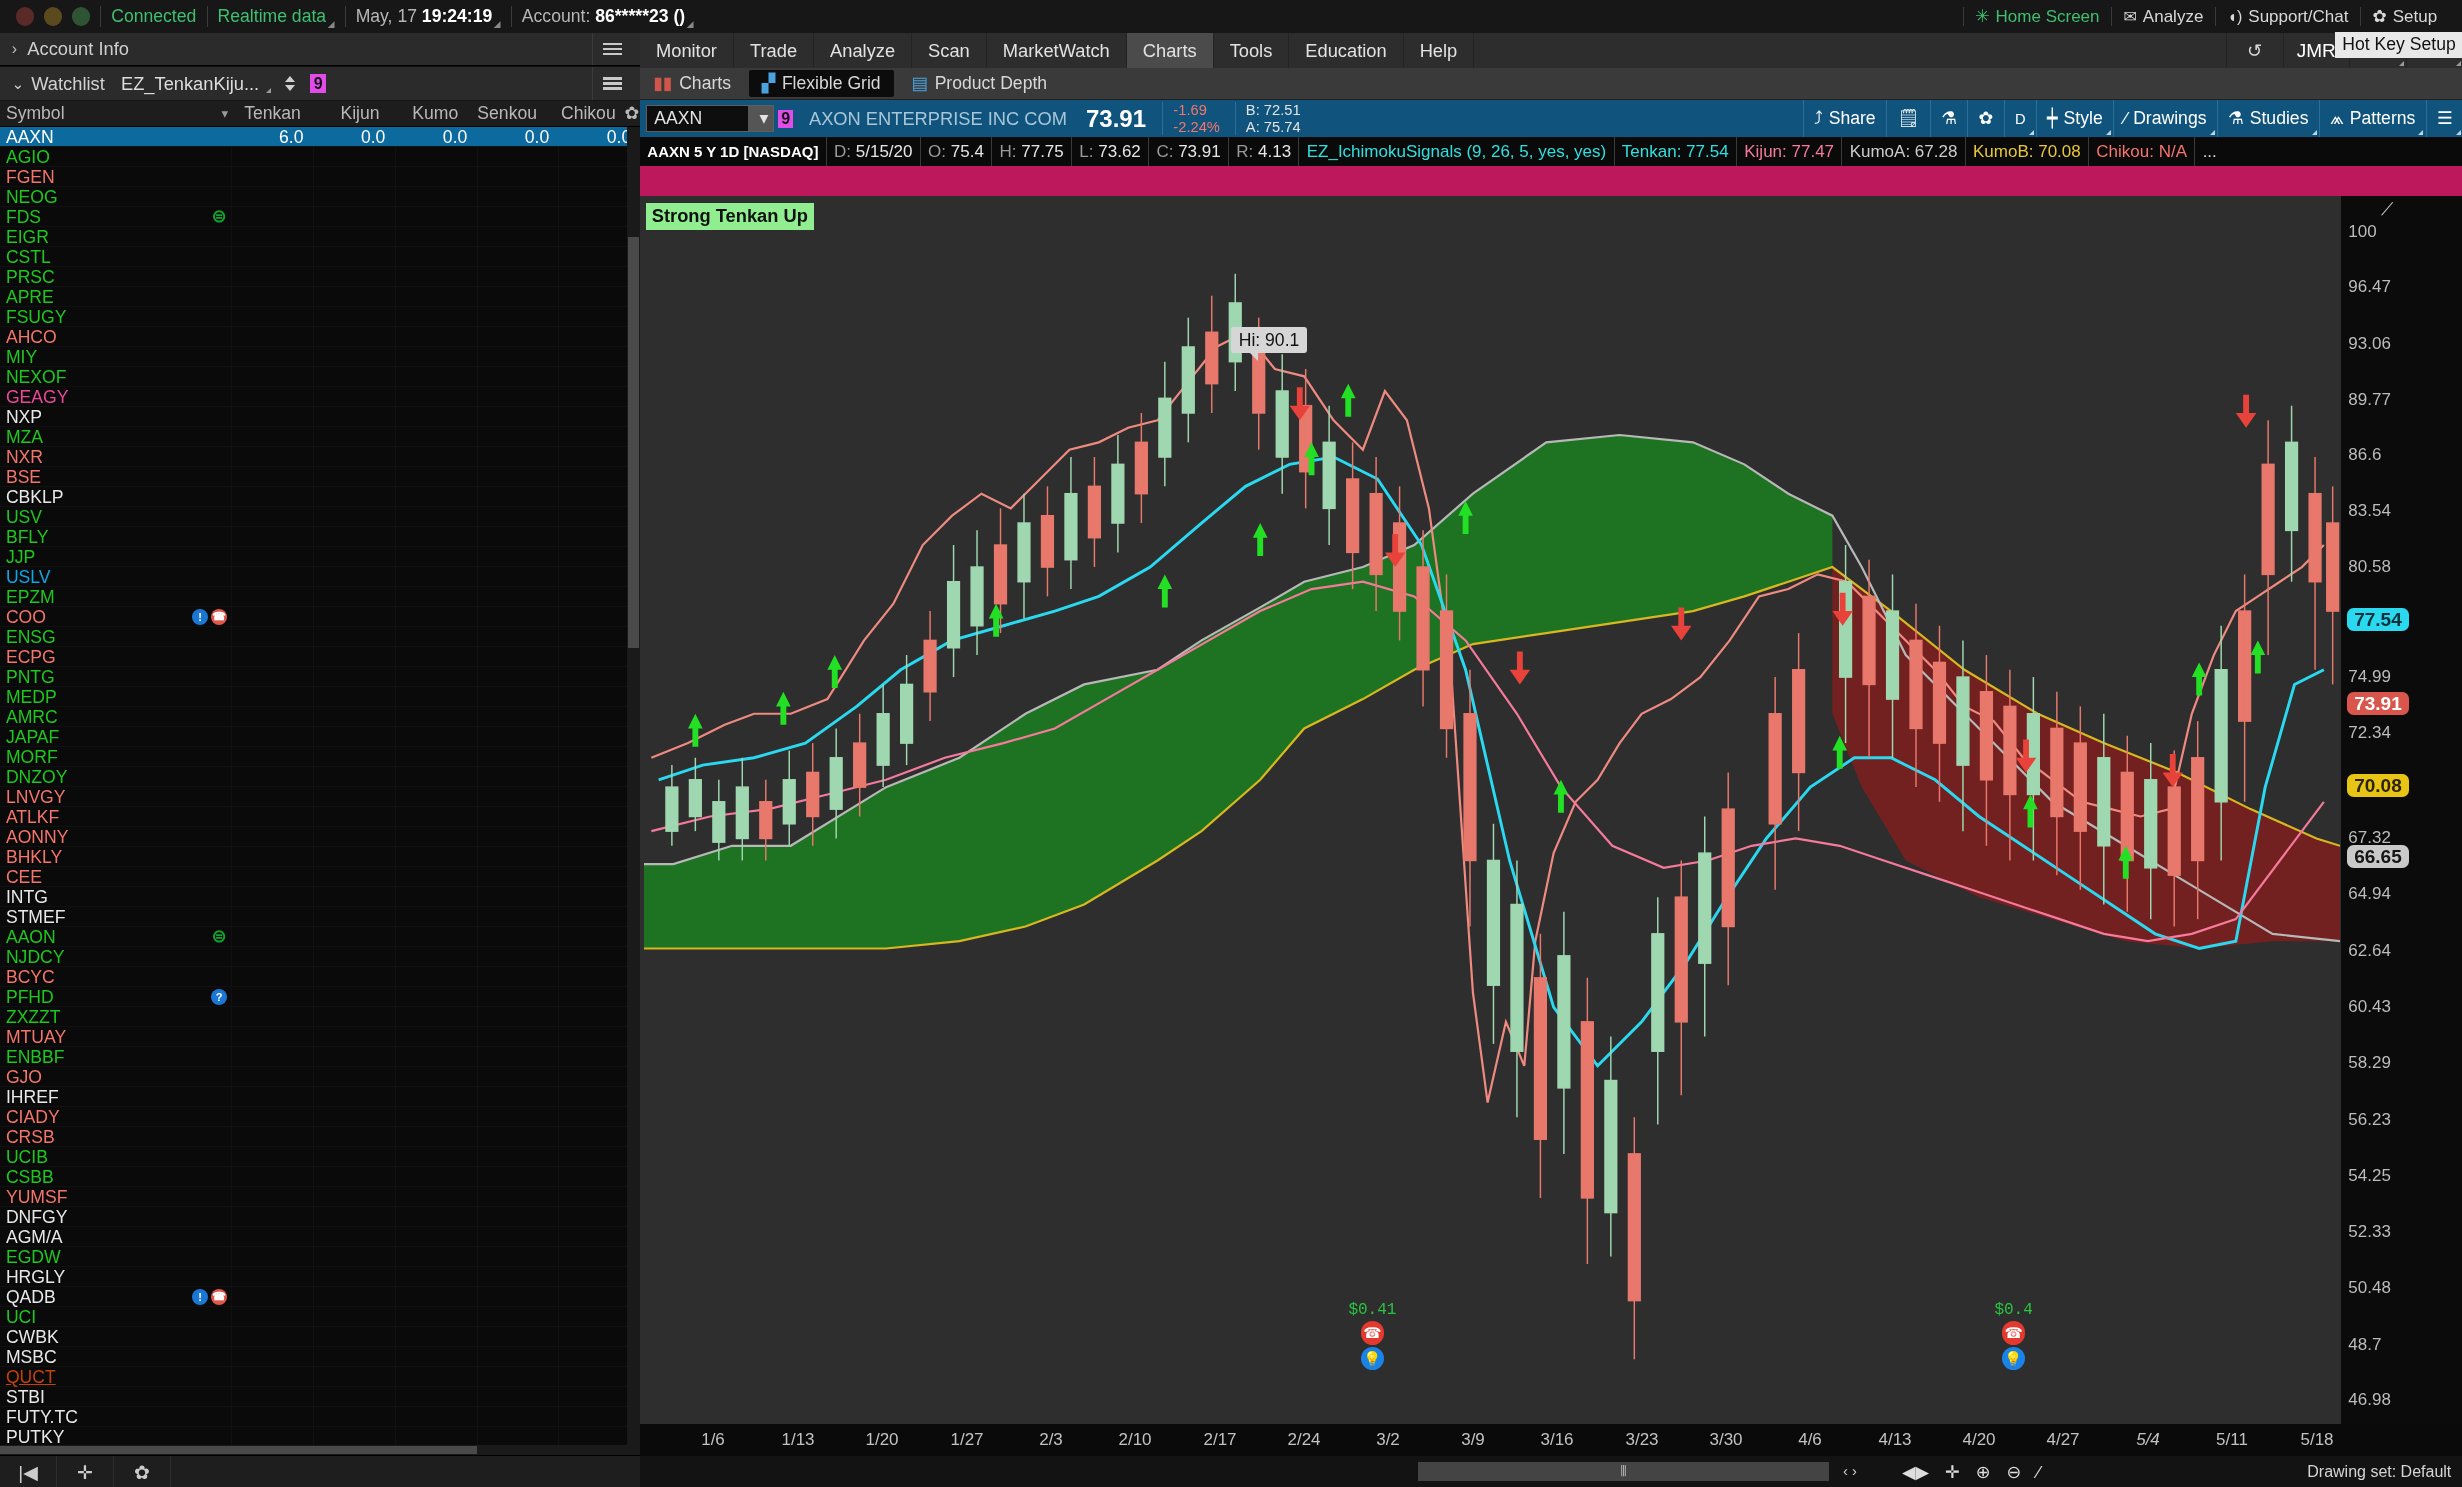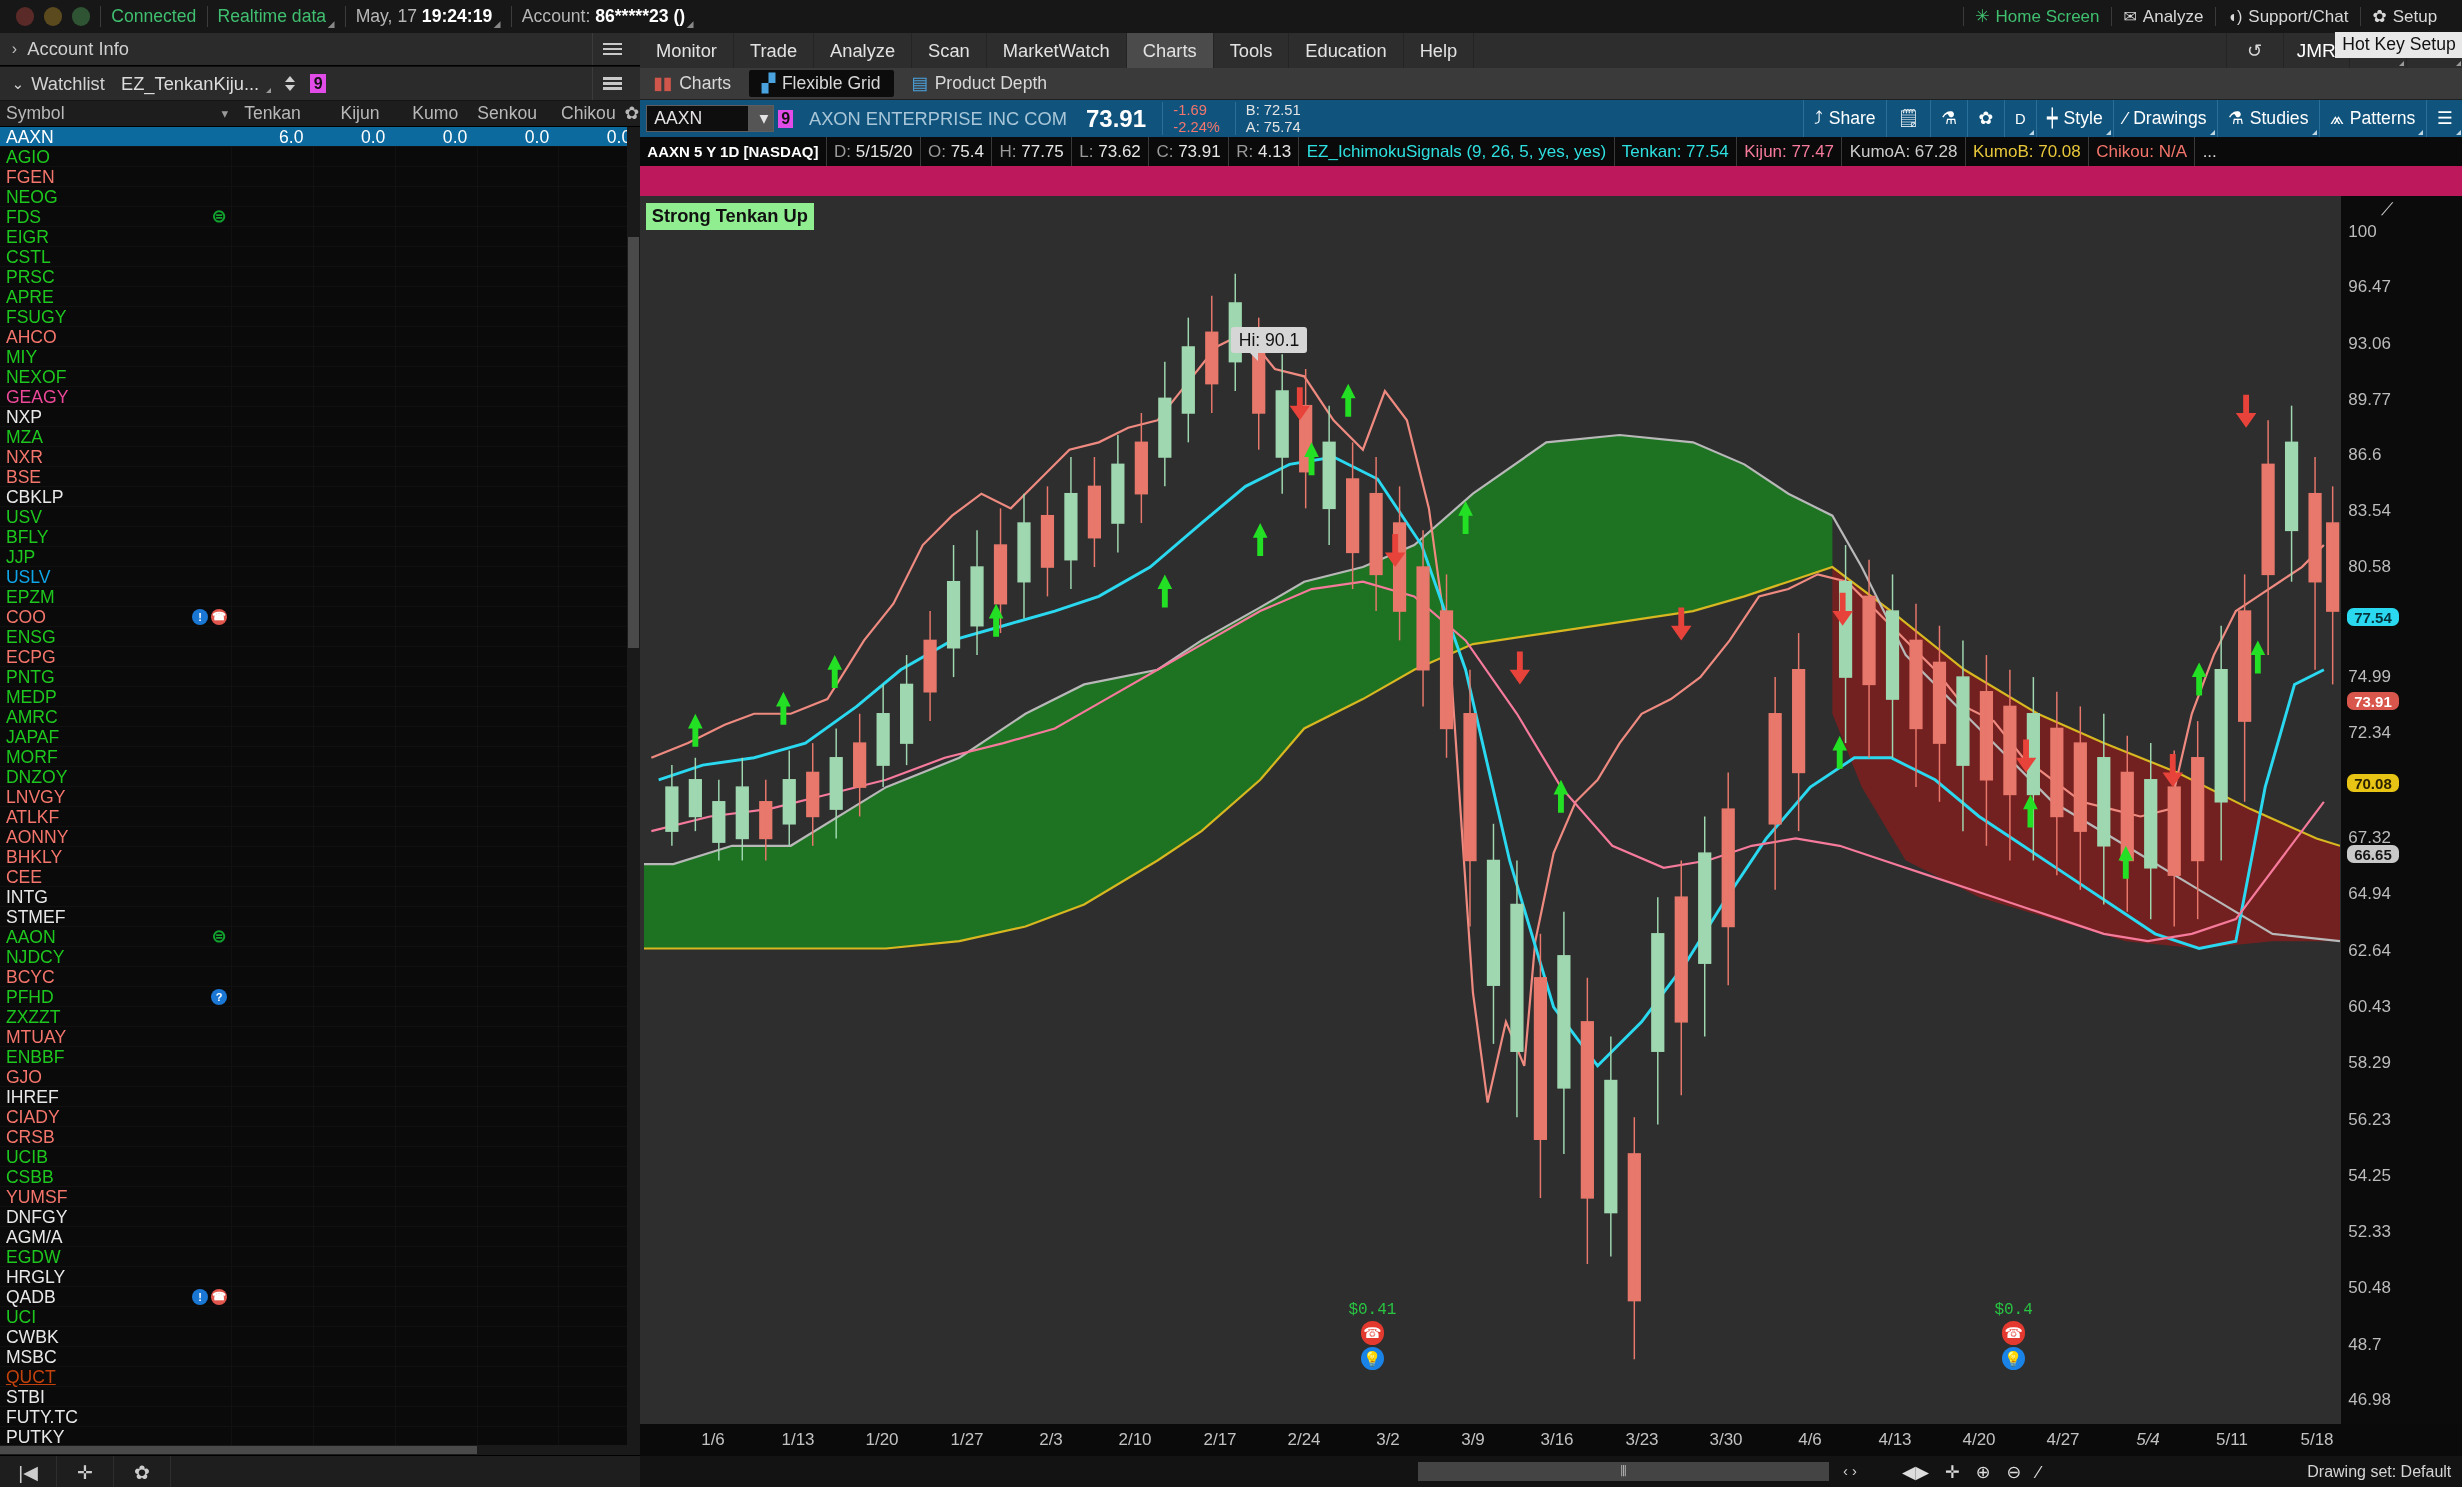--- a/index.html
+++ b/index.html
@@ -129,21 +129,21 @@
   #infostrip{ height:29px; background:#0a0a0a; display:flex; align-items:center; font-size:17px;}
   #infostrip .seg{ padding:0 7.3px; border-right:0.7px solid #3a3a3a; height:100%; display:flex;align-items:center; white-space:nowrap;}
   #infostrip .title{ color:#fff; font-weight:bold; font-size:15px;}
   #infostrip .lbl{ color:#9a9a9a; }
   #infostrip .valw{ color:#e6e6e6; }
   
   #chartwrap{ position:absolute; left:0; top:163px; width:1823px; height:1261px; background:#2e2e2e; }
   #plot{ position:absolute; left:4.4px; top:4.4px; width:1696px; height:1252px; overflow:hidden; }
   #yaxis{ position:absolute; right:0; top:0; width:122px; height:1261px; background:#0b0b0b; }
   #yaxis .tick{ position:absolute; left:7.3px; font-size:17px; color:#bcbcbc; }
-  #yaxis .pill{ position:absolute; left:5.9px; font-size:15px; font-weight:bold; border-radius:6.6px; padding:0.7px 7.3px;}
+  #yaxis .pill{ position:absolute; left:5.9px; font-size:19px; font-weight:bold; border-radius:6.6px; padding:0.7px 7.3px;}
   #yaxis .icoTop{ position:absolute; left:40px; top:2.9px; color:#cfcfcf; font-size:17.6px;}
   #xaxis{ position:absolute; left:0; bottom:32px; width:1823px; height:32px; background:#0a0a0a;}
   #xaxis .xt{ position:absolute; top:5.9px; font-size:17px; color:#c2c2c2; transform:translateX(-50%);}
   #botbar{ position:absolute; left:0; bottom:0; width:1823px; height:32px; background:#131313;
      display:flex; align-items:center; font-size:16px; color:#d5d5d5;}
   #botbar .hscroll{ position:absolute; left:778px; top:5.9px; width:411px;height:19px;background:#444;}
   #botbar .arrows{ position:absolute; left:1203px; top:7.3px; color:#cfcfcf; font-size:14.7px;}
   #botbar .tools{ position:absolute; left:1262px; top:5.9px; display:flex; gap:16px; align-items:center; font-size:17.6px; color:#ddd;}
   #botbar .dset{ position:absolute; right:11.7px; top:7.3px; }
   .anno{ position:absolute; font-size:17px; }

